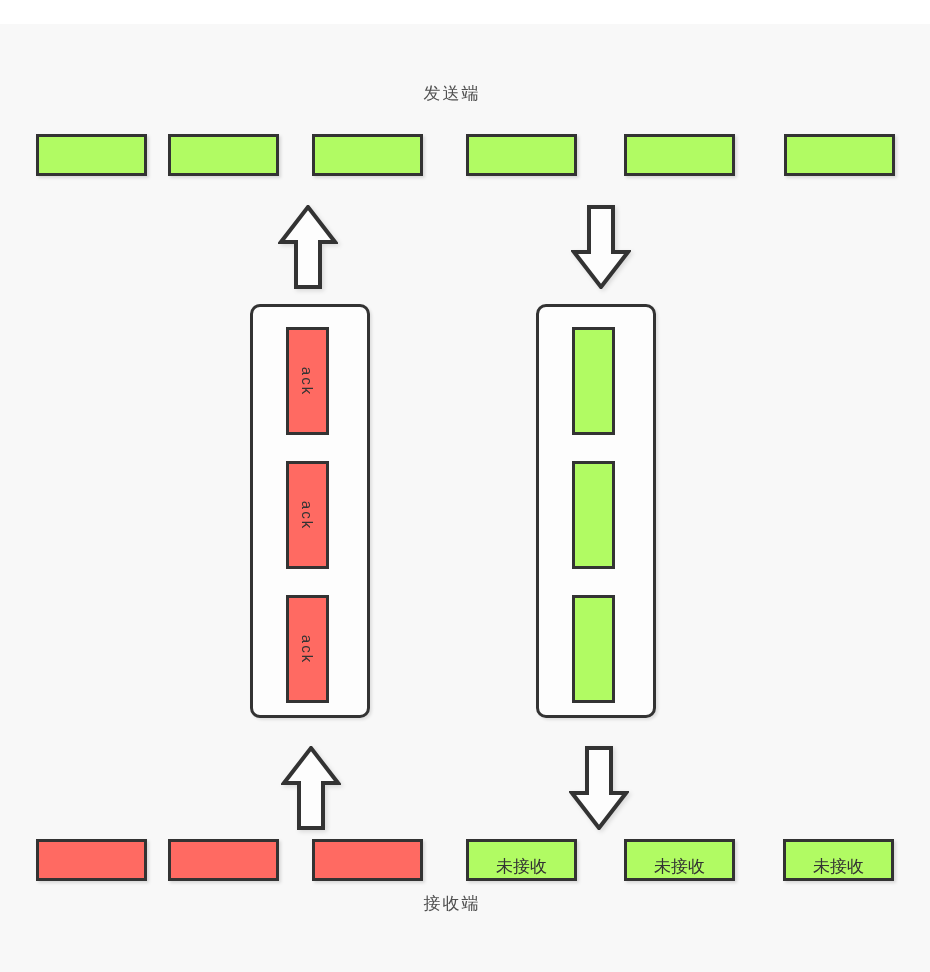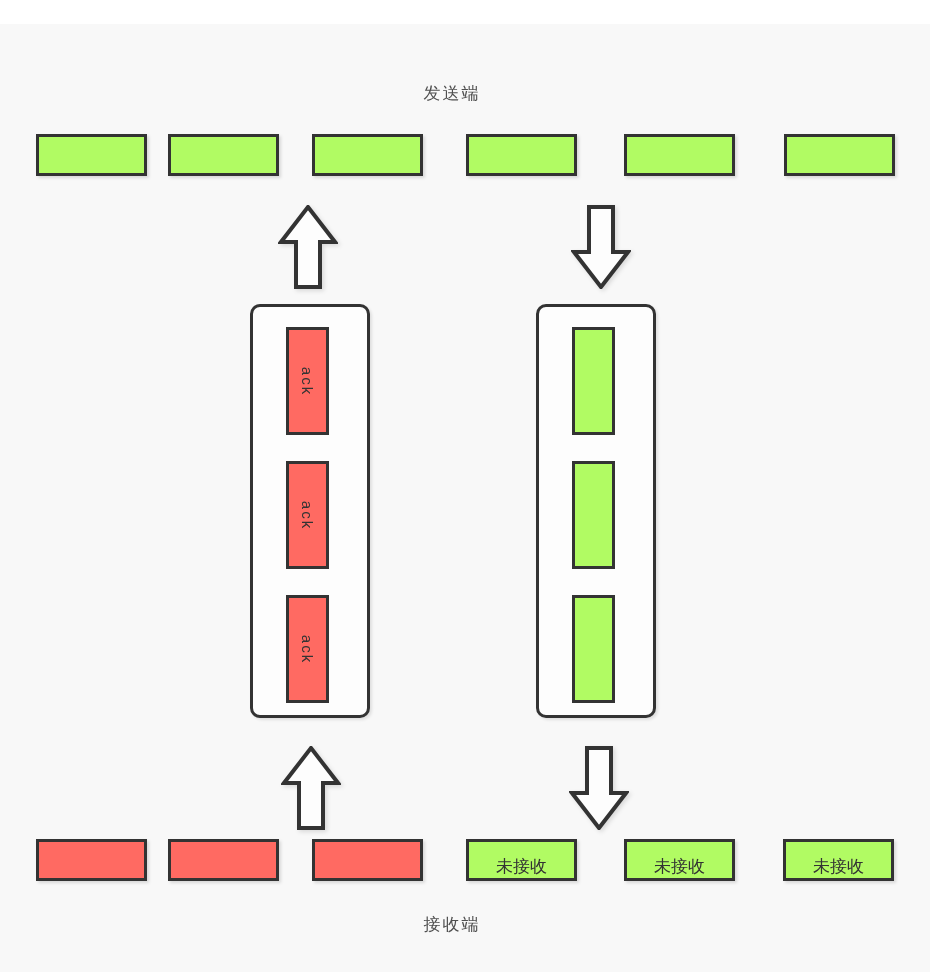--- a/index.html
+++ b/index.html
@@ -97,15 +97,15 @@
       <span>未接收</span>
     </div>
     <div class="box green pkt-label" style="left:624px;top:815px;">
       <span>未接收</span>
     </div>
     <div class="box green pkt-label" style="left:783px;top:815px;">
       <span>未接收</span>
     </div>
   </div>
 
-  <div class="title" style="left:352px;top:889px;">接收端</div>
+  <div class="title" style="left:352px;top:868px;">接收端</div>
 
 </div>
 
 </body></html>

